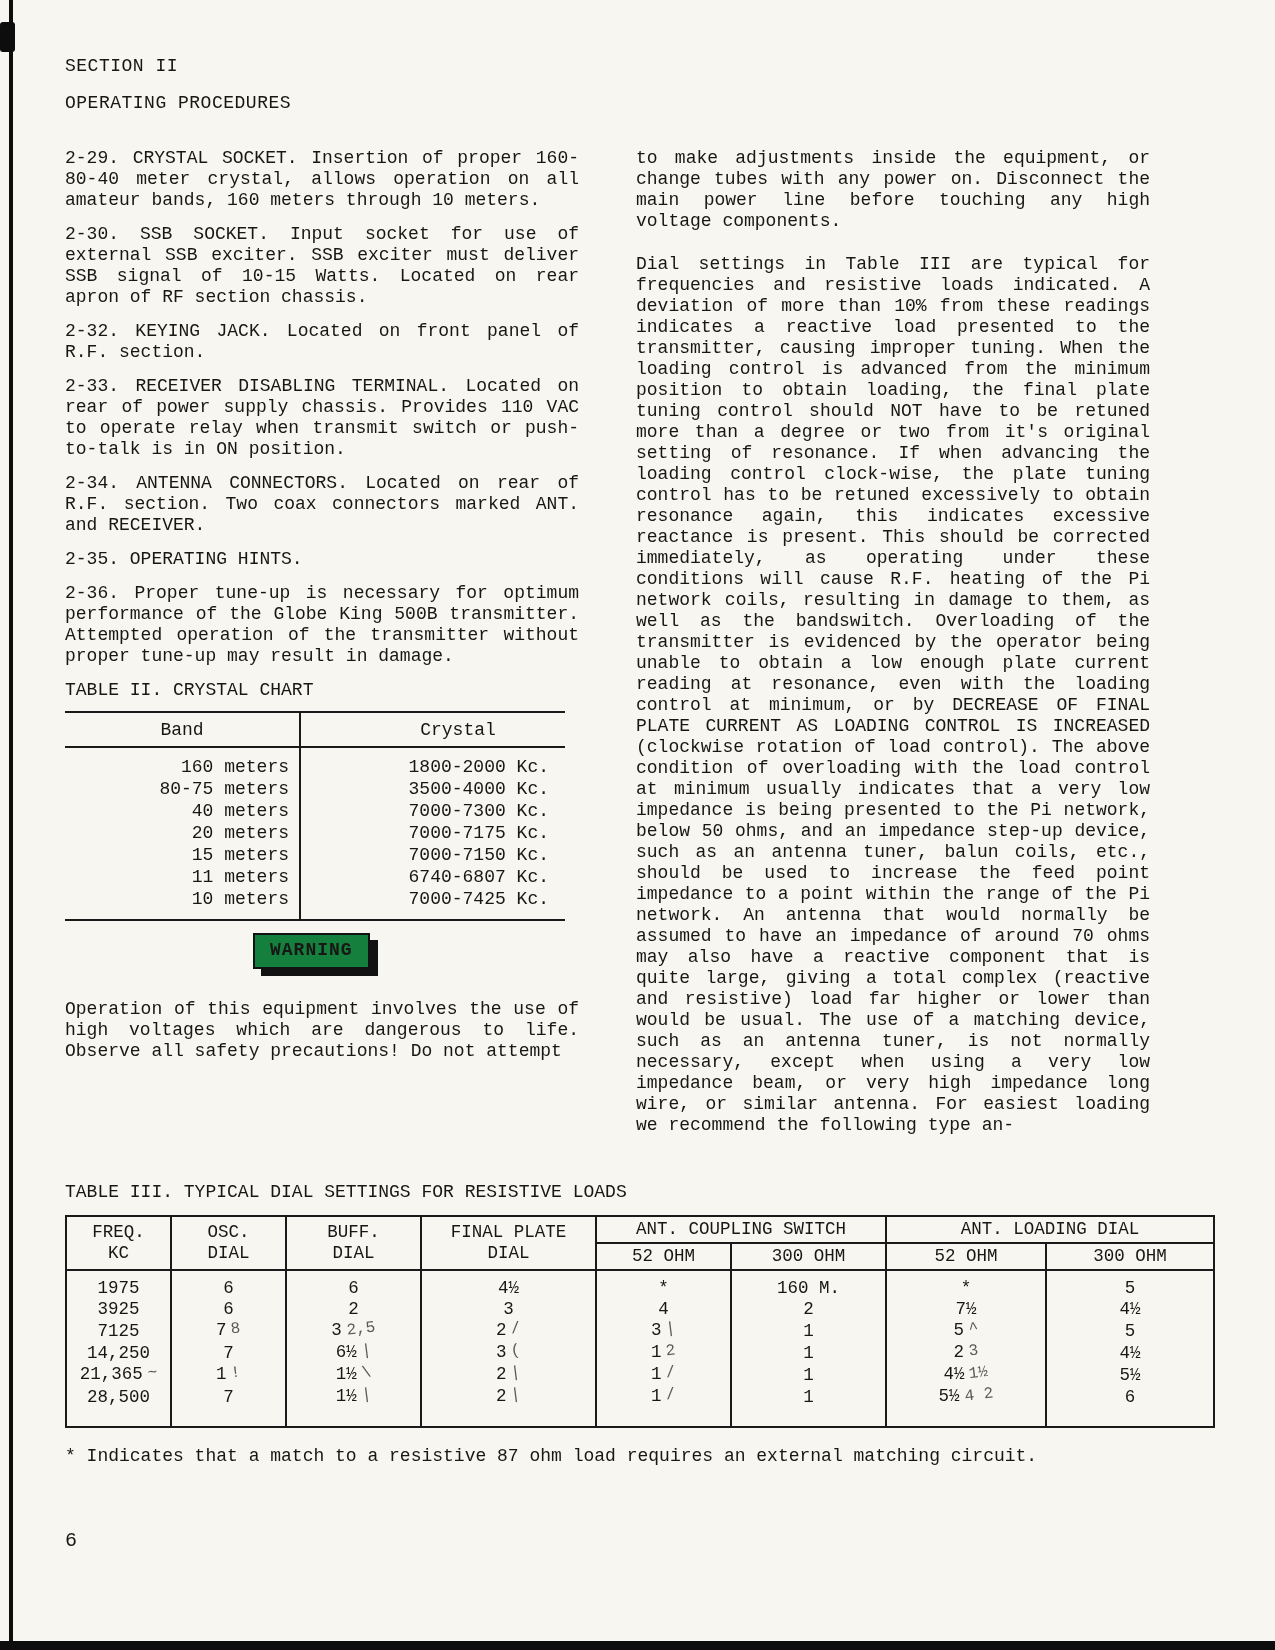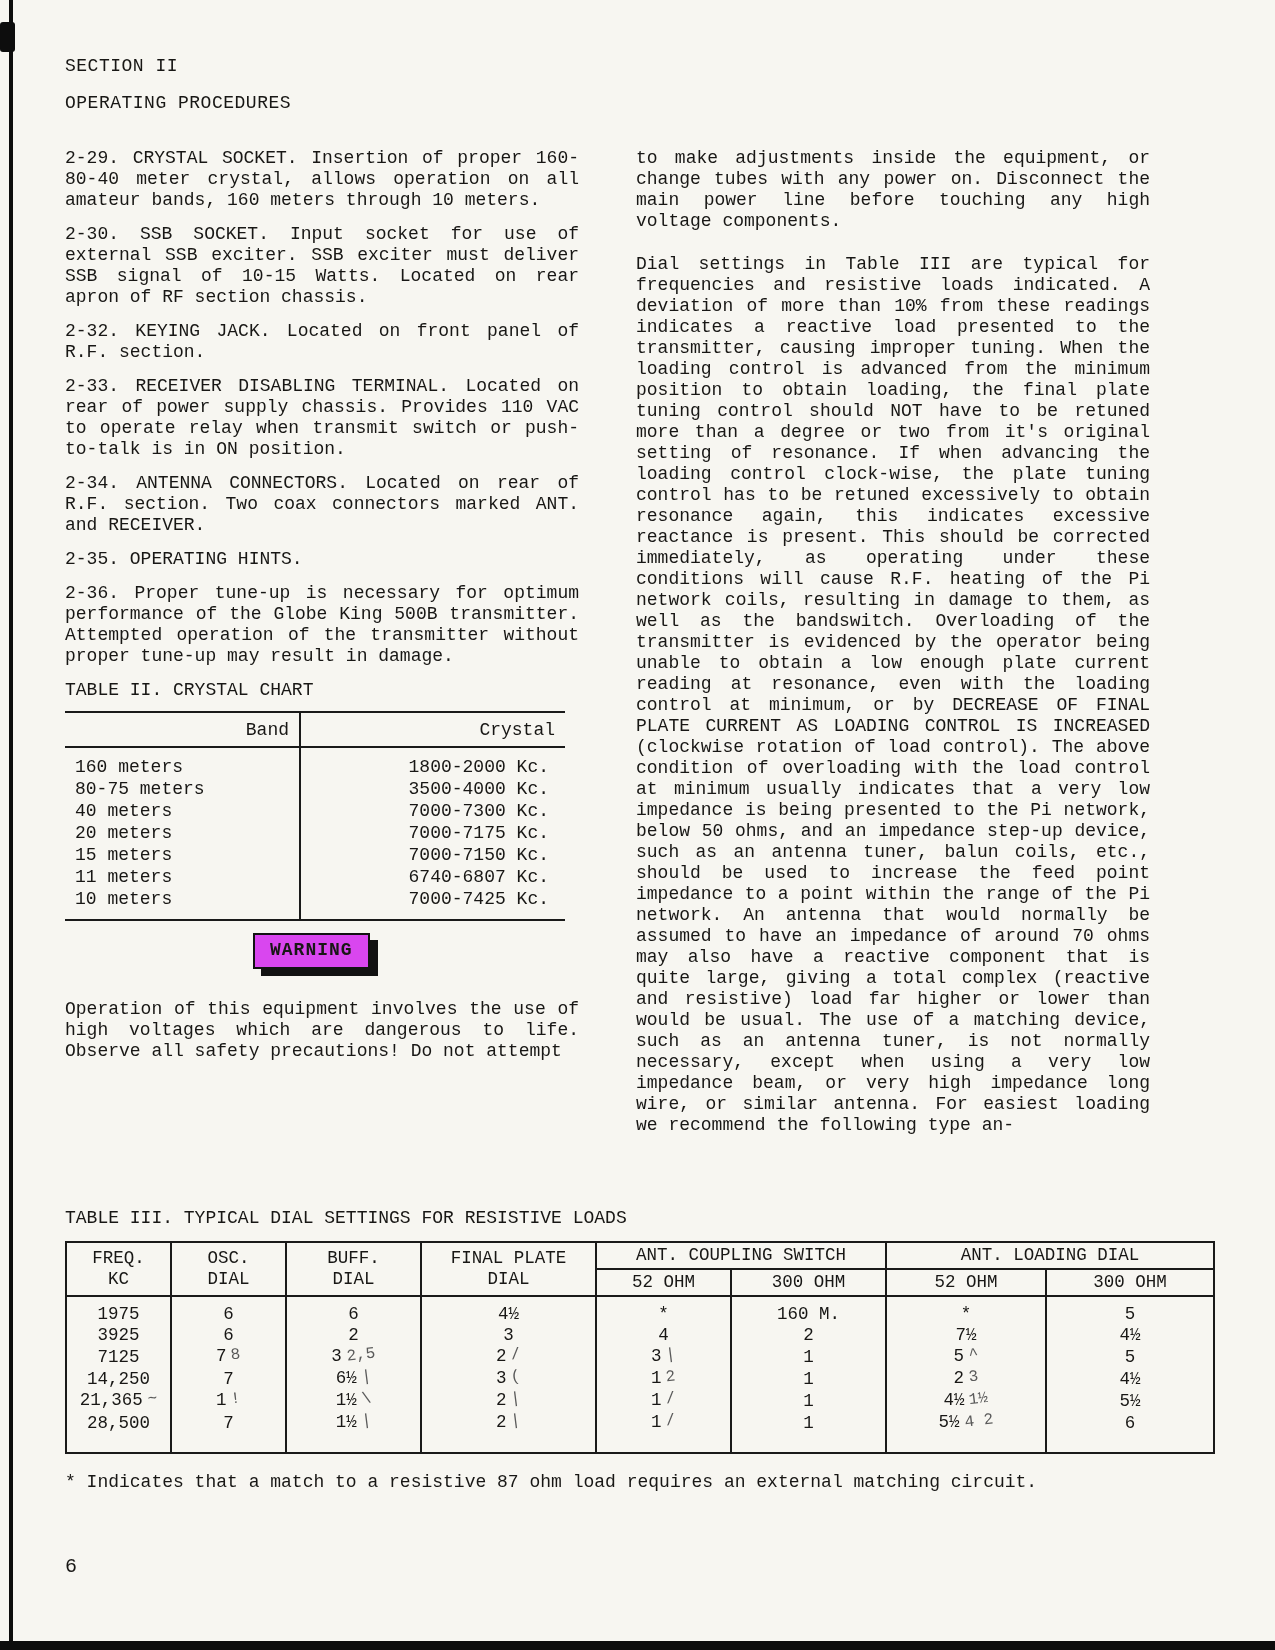--- a/index.html
+++ b/index.html
@@ -23,42 +23,42 @@
   .doc-header .sub { margin-top:16px; }
 
   .columns { display:flex; gap:57px; margin-top:34px; width:1085px; }
   .col { width:514px; font-size:18px; line-height:21px; }
   .para { text-align:justify; margin-bottom:13px; }
   .col-right .para { margin-bottom:22px; }
 
   .table2-title { margin-top:6px; font-size:18px; line-height:21px; }
   table { border-collapse:collapse; }
   .table2 { width:500px; margin-top:10px; font-size:18px; border-bottom:2px solid #1a1a1a; }
-  .table2 th, .table2 td { font-weight:normal; line-height:22px; padding:0 10px; }
+  .table2 th, .table2 td { font-weight:normal; line-height:22px; padding:0 10px;text-align:right; }
   .table2 thead th {
     border-top:2px solid #1a1a1a; border-bottom:2px solid #1a1a1a;
-    text-align:right; height:35px;
+    text-align:center; height:35px;
   }
   .table2 th:first-child, .table2 td:first-child { width:235px; border-right:2px solid #1a1a1a; }
   .table2 thead th:last-child { padding-left:60px; }
   .table2 td:last-child { text-align:right; padding-right:16px; }
   .table2 tbody tr:first-child td { padding-top:8px; }
   .table2 tbody tr:last-child td { padding-bottom:9px; }
 
   .warning-wrap { margin:12px 0 14px 0; padding-left:188px; height:52px; }
   .warning-box {
     display:inline-block;
     border:2px solid #121212;
-    background:#d946ef;
+    background:#15803d;
     padding:5px 15px 6px;
     box-shadow:8px 7px 0 0 #121212;
     font-size:18px; font-weight:bold; letter-spacing:1px;
   }
 
-  .bottom { margin-top:50px; }
+  .bottom { margin-top:24px; }
   .table3-title { font-size:18px; line-height:21px; }
   .table3 { width:1148px; margin-top:12px; font-size:17.5px; table-layout:fixed; border:2px solid #1a1a1a; }
   .table3 th { border:2px solid #1a1a1a; font-weight:normal; text-align:center; padding:2px 14px; line-height:21px; }
   .table3 td {
     border-left:2px solid #1a1a1a; border-right:2px solid #1a1a1a;
     border-top:0; border-bottom:0;
     text-align:center; line-height:21px; padding:0 2px;
   }
   .table3 tbody tr:first-child td { padding-top:7px; }
   .table3 tbody tr:last-child  td { padding-bottom:18px; }

